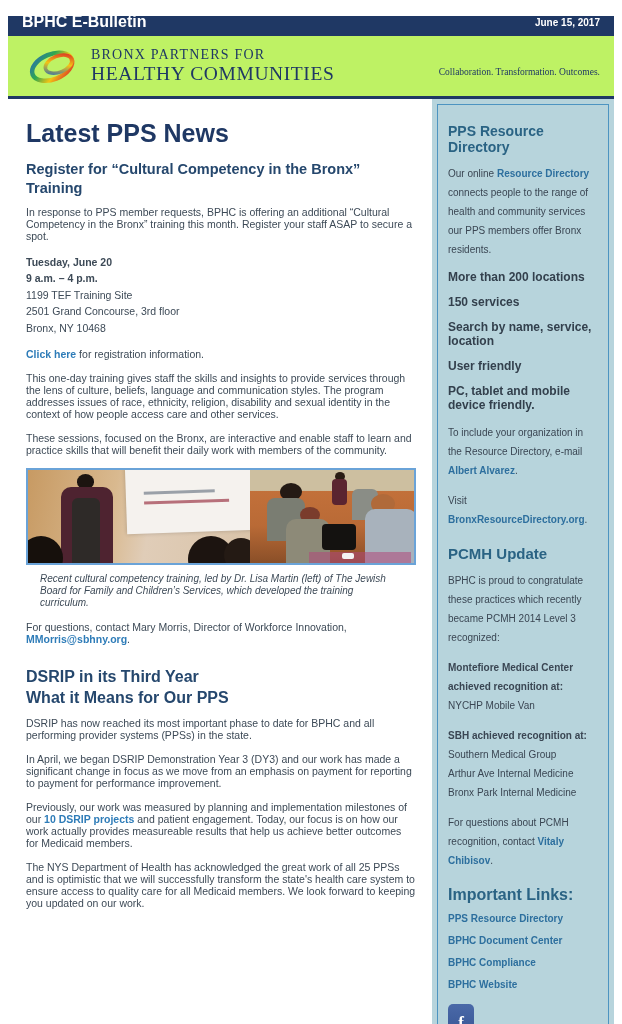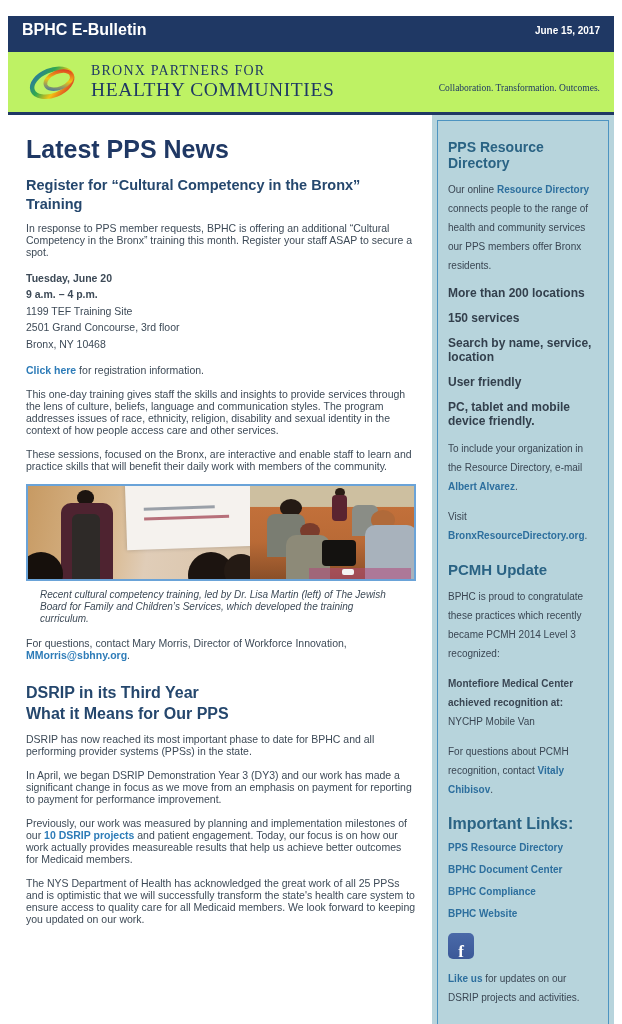--- a/index.html
+++ b/index.html
@@ -1,21 +1,21 @@
 <!DOCTYPE html>
 <html><head>
 <meta charset="utf-8">
 <style>
   * { box-sizing: border-box; }
   body { margin:0; background:#ffffff; font-family:"Liberation Sans", sans-serif; }
   .page { width:622px; padding:16px 8px 14px 8px; margin:0 auto; }
 
   
   .topbar { background:#1f3864; color:#fff; display:flex; justify-content:space-between;
-            align-items:center; height:36px; padding:0 14px 8px 14px; }
+            align-items:center; height:20px; padding:0 14px 8px 14px; }
   .topbar-title { font-size:16px; font-weight:bold; }
   .topbar-date { font-size:10px; font-weight:bold; }
 
   
   .logo-band { background:#bef264; border-bottom:3px solid #1f3864; display:flex;
                align-items:center; justify-content:space-between; padding:9px 14px 9px 20px; }
   .brand { display:flex; align-items:center; gap:11px; }
   .brand-logo svg { display:block; }
   .brand-line1 { font-family:"Liberation Serif", serif; font-size:14px; color:#1f3864; letter-spacing:1.2px; }
   .brand-line2 { font-family:"Liberation Serif", serif; font-size:19.5px; color:#1f3864; letter-spacing:0.6px; }
@@ -174,20 +174,24 @@
         <p class="side-feature">User friendly</p>
         <p class="side-feature">PC, tablet and mobile device friendly.</p>
 
         <p class="side-p"><span>To include your organization in the Resource Directory, e-mail </span><a class="slnk">Albert Alvarez</a><span>.</span></p>
 
         <p class="side-p"><span>Visit </span><a class="slnk">BronxResourceDirectory.org</a><span>.</span></p>
 
         <div class="side-h" style="font-size:15px;">PCMH Update</div>
         <p class="side-p">BPHC is proud to congratulate these practices which recently became PCMH 2014 Level 3 recognized:</p>
         <p class="side-p"><span class="b">Montefiore Medical Center achieved recognition at:</span><br><span>NYCHP Mobile Van</span></p>
+        <p class="side-p"><span class="b">SBH achieved recognition at:</span><br>
+          <span>Southern Medical Group</span><br>
+          <span>Arthur Ave Internal Medicine</span><br>
+          <span>Bronx Park Internal Medicine</span></p>
         <p class="side-p"><span>For questions about PCMH recognition, contact </span><br style="display:none"><a class="slnk">Vitaly Chibisov</a><span>.</span></p>
 
         <div class="side-h" style="font-size:16px;">Important Links:</div>
         <p class="side-link-item">PPS Resource Directory</p>
         <p class="side-link-item">BPHC Document Center</p>
         <p class="side-link-item">BPHC Compliance</p>
         <p class="side-link-item">BPHC Website</p>
 
         <div class="fb-badge">
             <span>f</span>

